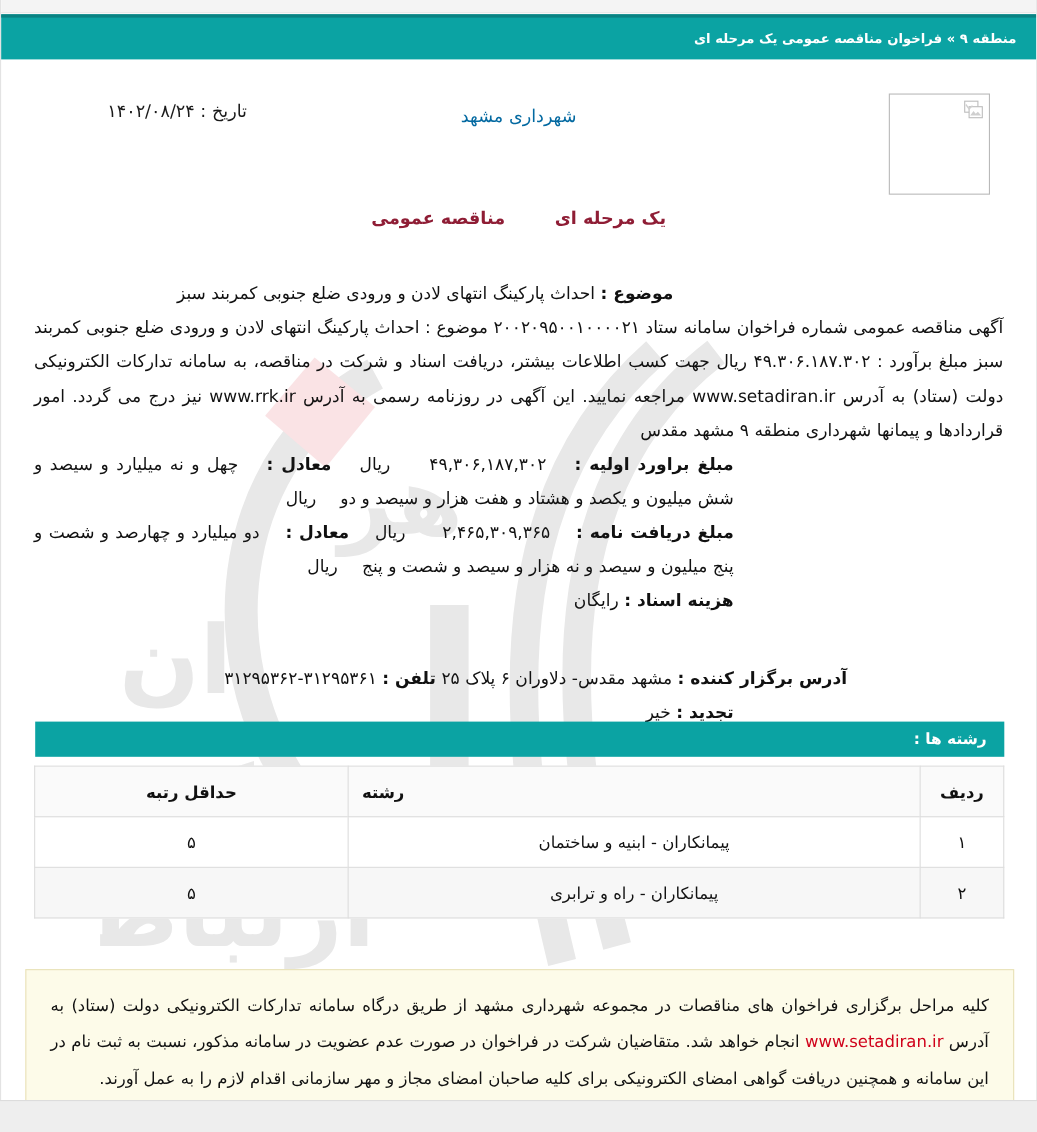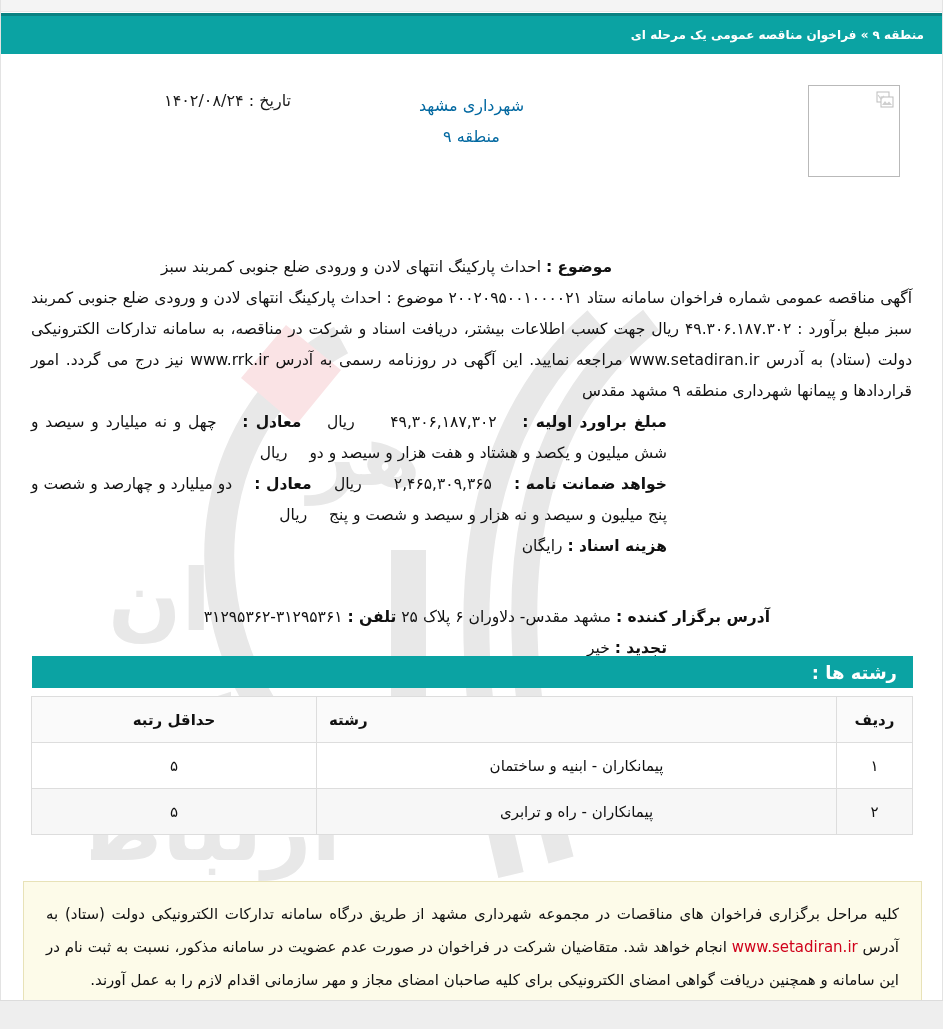--- a/index.html
+++ b/index.html
@@ -76,21 +76,21 @@
   #meta-row {
     position: absolute;
     left: 0; top: 78px; right: 0;
     height: 110px;
     z-index: 2;
   }
   #date-block {
     position: absolute;
     right: auto; left: 30px; top: 13px;
     width: 260px;
-    text-align: right;
+    text-align: center;
     font-size: 16px;
     color: #1a1a1a;
     direction: rtl;
   }
   #org-block {
     position: absolute;
     left: 0; right: 0; top: 12px;
     text-align: center;
     font-size: 16px;
     color: #0369a1;
@@ -149,21 +149,21 @@
   #fields-section {
     position: absolute;
     left: 31px; top: 656px;
     width: 881px;
     z-index: 2;
   }
   #fields-title {
     height: 32px;
     background: #0ba3a3;
     color: #ffffff;
-    font-size: 18px;
+    font-size: 14px;
     font-weight: bold;
     display: flex;
     align-items: center;
     padding: 0 16px;
   }
   table.fields {
     width: 100%;
     border-collapse: collapse;
     background: #ffffff;
     table-layout: fixed;
@@ -235,32 +235,36 @@
   </div>
 
   <div id="header-bar">
     <div id="header-title">منطقه ۹ » فراخوان مناقصه عمومی یک مرحله ای</div>
   </div>
 
   <div id="meta-row">
     <div id="date-block">تاریخ : ۱۴۰۲/۰۸/۲۴</div>
     <div id="org-block">
       <div>شهرداری مشهد</div>
-      <div>منطقه ۹</div>
     </div>
     <div id="logo-box">
       <svg id="broken-img-icon" viewBox="0 0 18 18" xmlns="http://www.w3.org/2000/svg">
         <rect x="1" y="1" width="12" height="10" fill="#ffffff" stroke="#bdbdbd" stroke-width="1"></rect>
         <rect x="5" y="6" width="12" height="10" fill="#ffffff" stroke="#bdbdbd" stroke-width="1"></rect>
         <path d="M6 14 L9 10 L11 12.5 L13 10.5 L16 14 Z" fill="#cfcfcf"></path>
         <path d="M2 4 L5 8 L8 5" fill="none" stroke="#cfcfcf" stroke-width="1.2"></path>
       </svg>
     </div>
   </div>
 
+  <div id="type-line">
+    <span>یک مرحله ای</span>
+    <span class="gap"></span>
+    <span>مناقصه عمومی</span>
+  </div>
 
   <div id="body-text">
 
     <div class="row subject-line">
       <span class="label">موضوع :</span>
       <span>احداث پارکینگ انتهای لادن و ورودی ضلع جنوبی کمربند سبز</span>
     </div>
 
     <div class="row para">
       <span>آگهی مناقصه عمومی شماره فراخوان سامانه ستاد ۲۰۰۲۰۹۵۰۰۱۰۰۰۰۲۱ موضوع : احداث پارکینگ انتهای لادن و ورودی ضلع جنوبی کمربند سبز مبلغ برآورد : ۴۹.۳۰۶.۱۸۷.۳۰۲ ریال جهت کسب اطلاعات بیشتر، دریافت اسناد و شرکت در مناقصه، به سامانه تدارکات الکترونیکی دولت (ستاد) به آدرس</span>
@@ -278,21 +282,21 @@
       <span>ریال</span>
       <span class="sep-s"></span>
       <span class="label">معادل :</span>
       <span class="sep-s"></span>
       <span>چهل و نه میلیارد و سیصد و شش میلیون و یکصد و هشتاد و هفت هزار و سیصد و دو</span>
       <span class="sep-s"></span>
       <span>ریال</span>
     </div>
 
     <div class="row amount-row">
-      <span class="label">خواهد ضمانت نامه :</span>
+      <span class="label">مبلغ دریافت نامه :</span>
       <span class="sep-s"></span>
       <span>۲,۴۶۵,۳۰۹,۳۶۵</span>
       <span class="sep"></span>
       <span>ریال</span>
       <span class="sep-s"></span>
       <span class="label">معادل :</span>
       <span class="sep-s"></span>
       <span>دو میلیارد و چهارصد و شصت و پنج میلیون و سیصد و نه هزار و سیصد و شصت و پنج</span>
       <span class="sep-s"></span>
       <span>ریال</span>

